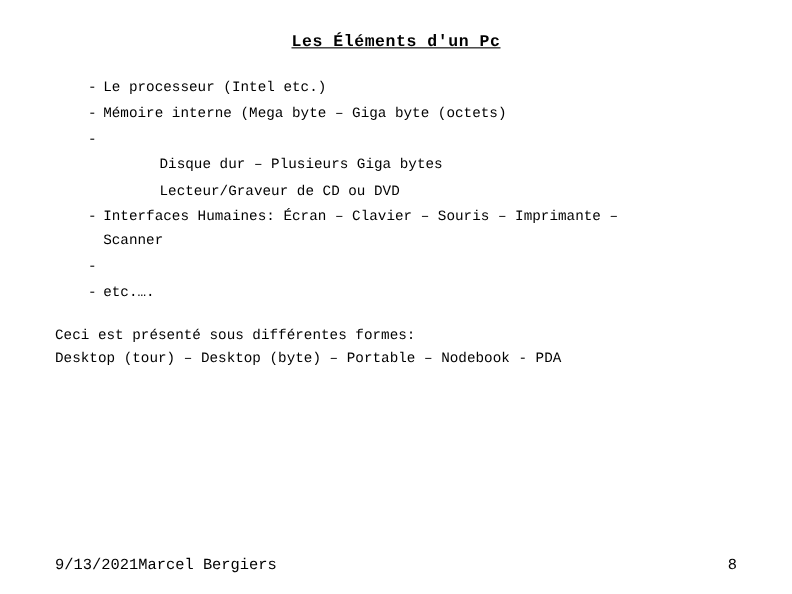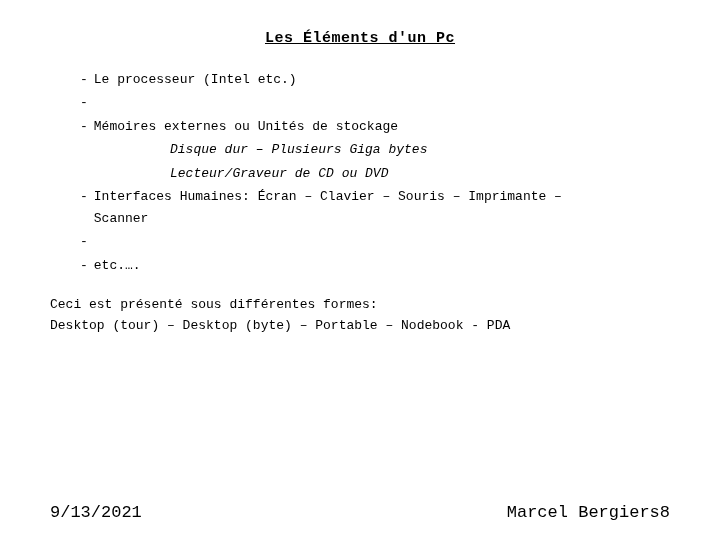--- a/index.html
+++ b/index.html
@@ -45,23 +45,22 @@
       margin-left: 30px;
       margin-bottom: 2px;
     }
 
     .bullet-l1 .dash {
       margin-right: 6px;
       flex-shrink: 0;
     }
 
     .bullet-l2 {
-      margin-left: 120px;
+      margin-left: 95px;
       margin-bottom: 2px;
-      font-style: italic;
     }
 
     .bullet-interfaces {
       display: flex;
       margin-left: 30px;
       margin-bottom: 2px;
     }
 
     .bullet-interfaces .dash {
       margin-right: 6px;
@@ -73,49 +72,49 @@
       margin-left: 0px;
     }
 
     .footer {
       position: absolute;
       bottom: 18px;
       left: 50px;
       right: 50px;
       display: flex;
       justify-content: space-between;
-      font-size: 17px;
+      font-size: 14px;
     }
 
     .footer-center {
-      text-align: right;
+      text-align: left;
       flex: 1;
     }
   </style>
 </head>
 <body>
 
 <div class="slide">
 
   <div class="title">Les Éléments d'un Pc</div>
 
   <div class="content">
 
     <div class="bullet-l1">
       <span class="dash">-</span>
       <span><span>Le processeur (Intel etc.)</span></span>
     </div>
 
     <div class="bullet-l1">
       <span class="dash">-</span>
+      <span>Mémoire interne (Mega byte – Giga byte (octets)</span>
     </div>
 
     <div class="bullet-l1">
       <span class="dash">-</span>
-      <span>Mémoires externes ou Unités de stockage</span>
     </div>
 
     <div class="bullet-l2">
       <span>Disque dur – Plusieurs Giga bytes</span>
     </div>
 
 
     <div class="bullet-l2">
       <span>Lecteur/Graveur de CD ou DVD</span>
     </div>

